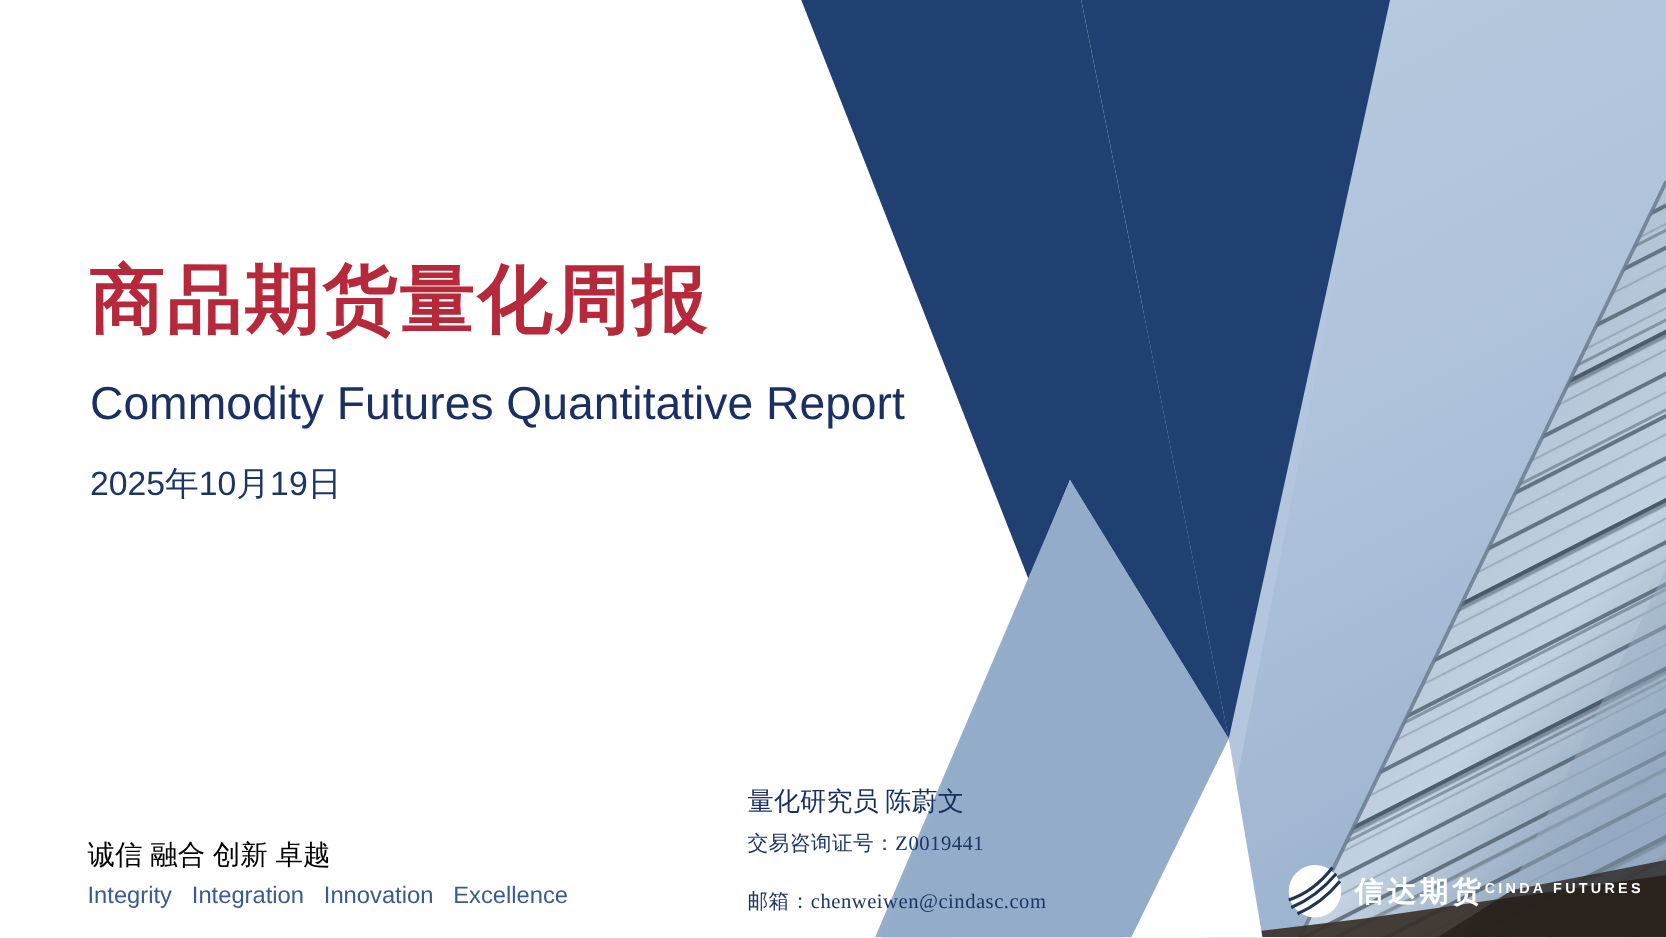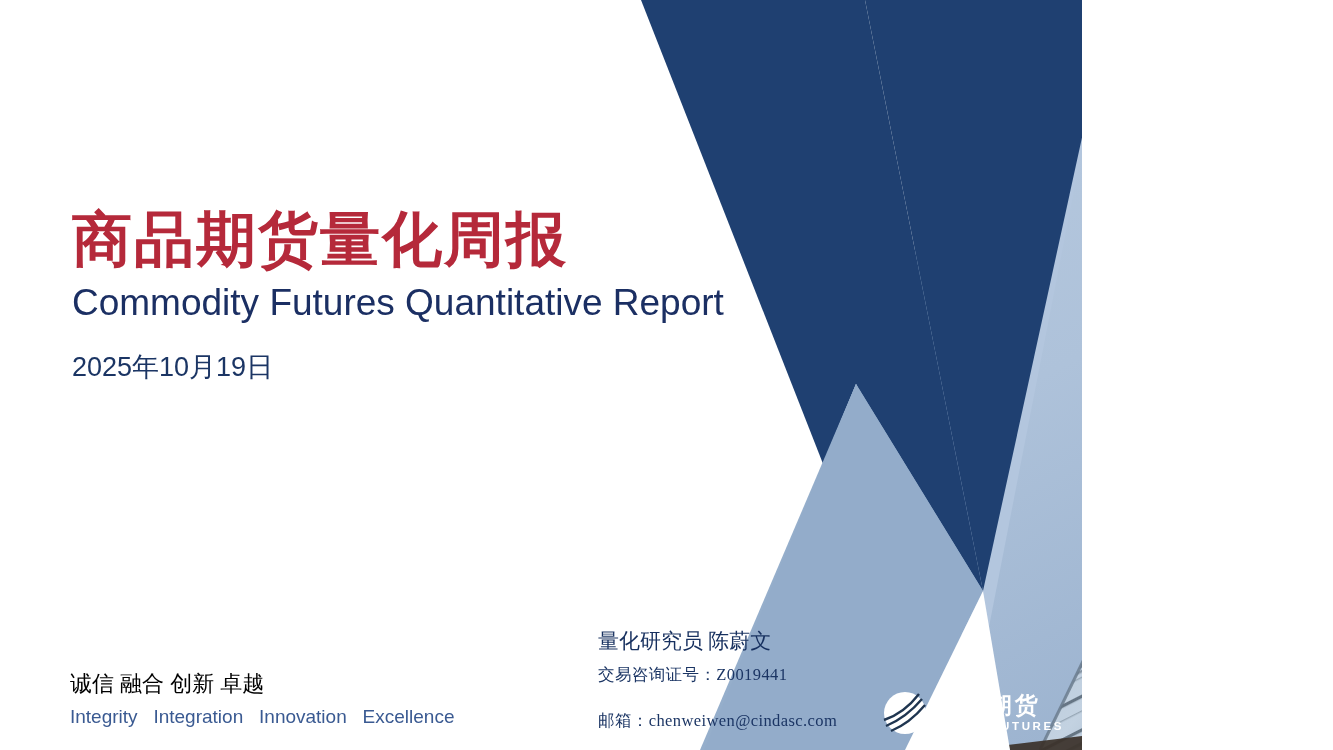--- a/index.html
+++ b/index.html
@@ -5,21 +5,21 @@
   html, body {
     margin: 0;
     padding: 0;
     background: #ffffff;
   }
   body {
     font-family: "Liberation Sans", "DejaVu Sans", sans-serif;
   }
   #slide {
     position: relative;
-    width: 1082px;
+    width: 1333px;
     height: 750px;
     overflow: hidden;
     background: #ffffff;
   }
 
   
   .art-layer {
     position: absolute;
     inset: 0;
     width: 1333px;
@@ -39,21 +39,21 @@
     font-weight: 700;
     color: #b5293a;
     letter-spacing: 2px;
     margin: 0;
     white-space: nowrap;
   }
   .title-en {
     font-size: 37px;
     line-height: 1.2;
     color: #1b2f63;
-    margin: 8px 0 0 0;
+    margin: 28px 0 0 0;
     white-space: nowrap;
   }
   .title-date {
     font-size: 27px;
     line-height: 1.2;
     color: #1b3564;
     margin: 26px 0 0 0;
     white-space: nowrap;
   }
 
@@ -110,21 +110,21 @@
   .logo-block {
     position: absolute;
     right: 18px;
     bottom: 14px;
     display: flex;
     align-items: center;
     gap: 9px;
   }
   .logo-text {
     display: flex;
-    flex-direction: column;
+    flex-direction: row;
     line-height: 1;
   }
   .logo-cn {
     font-size: 23px;
     font-weight: 700;
     color: #ffffff;
     letter-spacing: 3px;
   }
   .logo-en {
     font-size: 11.5px;

